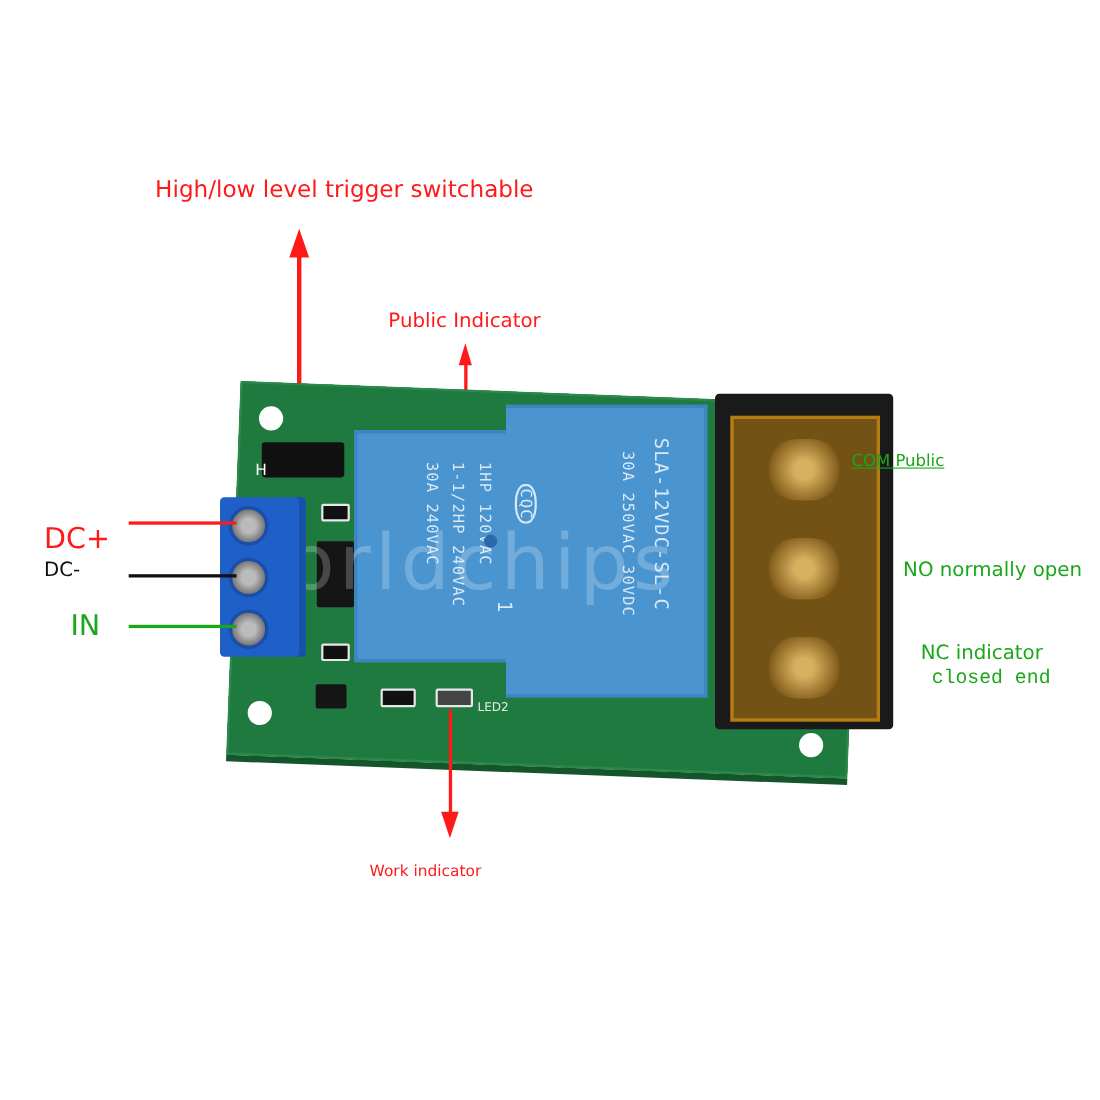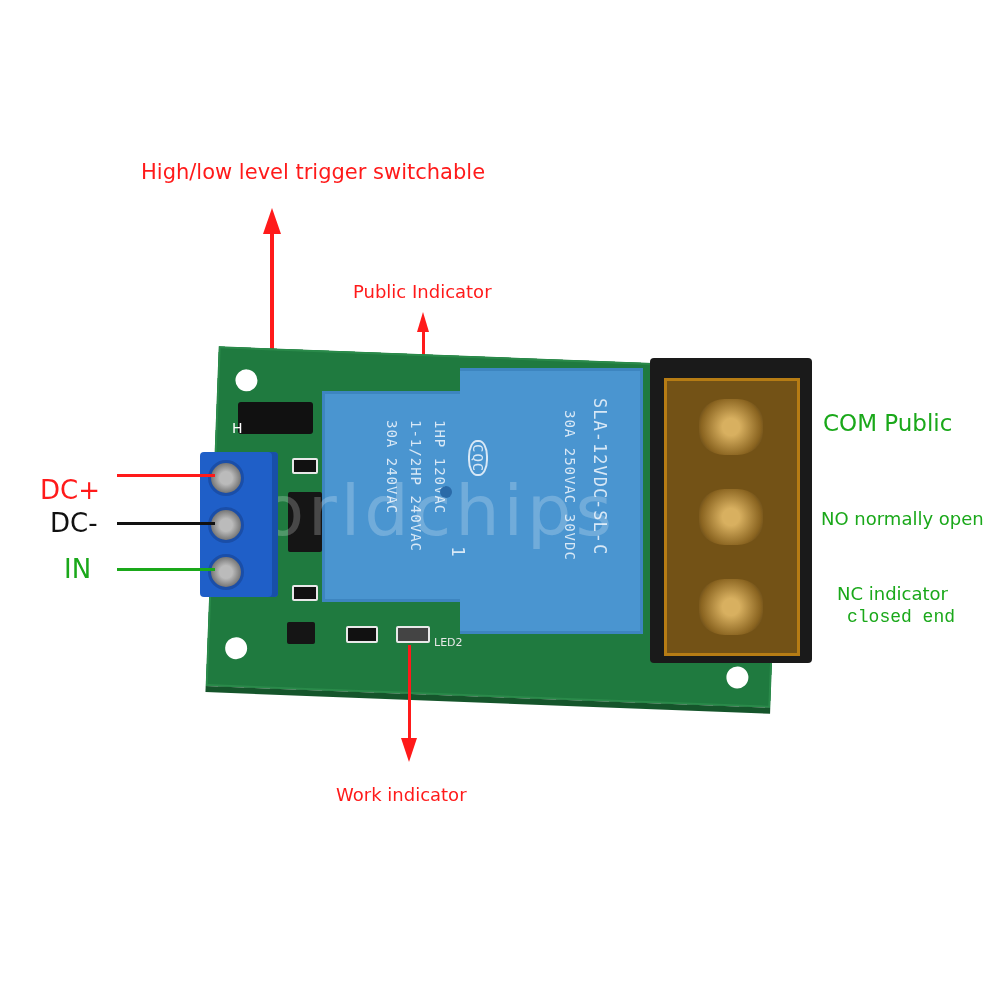--- a/index.html
+++ b/index.html
@@ -86,25 +86,25 @@
 
 <div class="term-big"></div>
 <div class="term-cover">
   <div class="big-screw" style="left:32px;top:18px;"></div>
   <div class="big-screw" style="left:32px;top:108px;"></div>
   <div class="big-screw" style="left:32px;top:198px;"></div>
 </div>
 
 <div class="label red" style="left:40px;top:475px;font-size:26px;">DC+</div>
 <div class="line" style="left:117px;top:474px;width:98px;height:3px;background:#ff1a1a;"></div>
-<div class="label black" style="left:40px;top:508px;font-size:26px;margin-left:10px;">DC-</div>
+<div class="label black" style="left:40px;top:508px;font-size:18px;">DC-</div>
 <div class="line" style="left:117px;top:522px;width:98px;height:3px;background:#111;"></div>
 <div class="label green" style="left:64px;top:554px;font-size:26px;">IN</div>
 <div class="line" style="left:117px;top:568px;width:98px;height:3px;background:#1aa81a;"></div>
 
-<div class="label green" style="left:823px;top:410px;font-size:23px;">COM Public</div>
+<div class="label green" style="left:774px;top:410px;font-size:15px;text-decoration:underline;">COM Public</div>
 <div class="label green" style="left:821px;top:508px;font-size:18px;">NO normally open</div>
 <div class="label green" style="left:837px;top:583px;font-size:18px;">NC indicator</div>
 <div class="label green" style="left:847px;top:607px;font-size:18px;font-family:Liberation Mono, monospace;">closed end</div>
 
 <div class="line" style="left:408px;top:645px;width:3px;height:95px;background:#ff1a1a;"></div>
 <div class="arrow-head-down" style="left:401px;top:738px;border-left-width:8px;border-right-width:8px;border-top-width:24px;"></div>
-<div class="label red" style="left:336px;top:784px;font-size:18px;text-align:center;">Work indicator</div>
+<div class="label red" style="left:336px;top:784px;font-size:14px;text-align:center;">Work indicator</div>
 
 </body></html>

